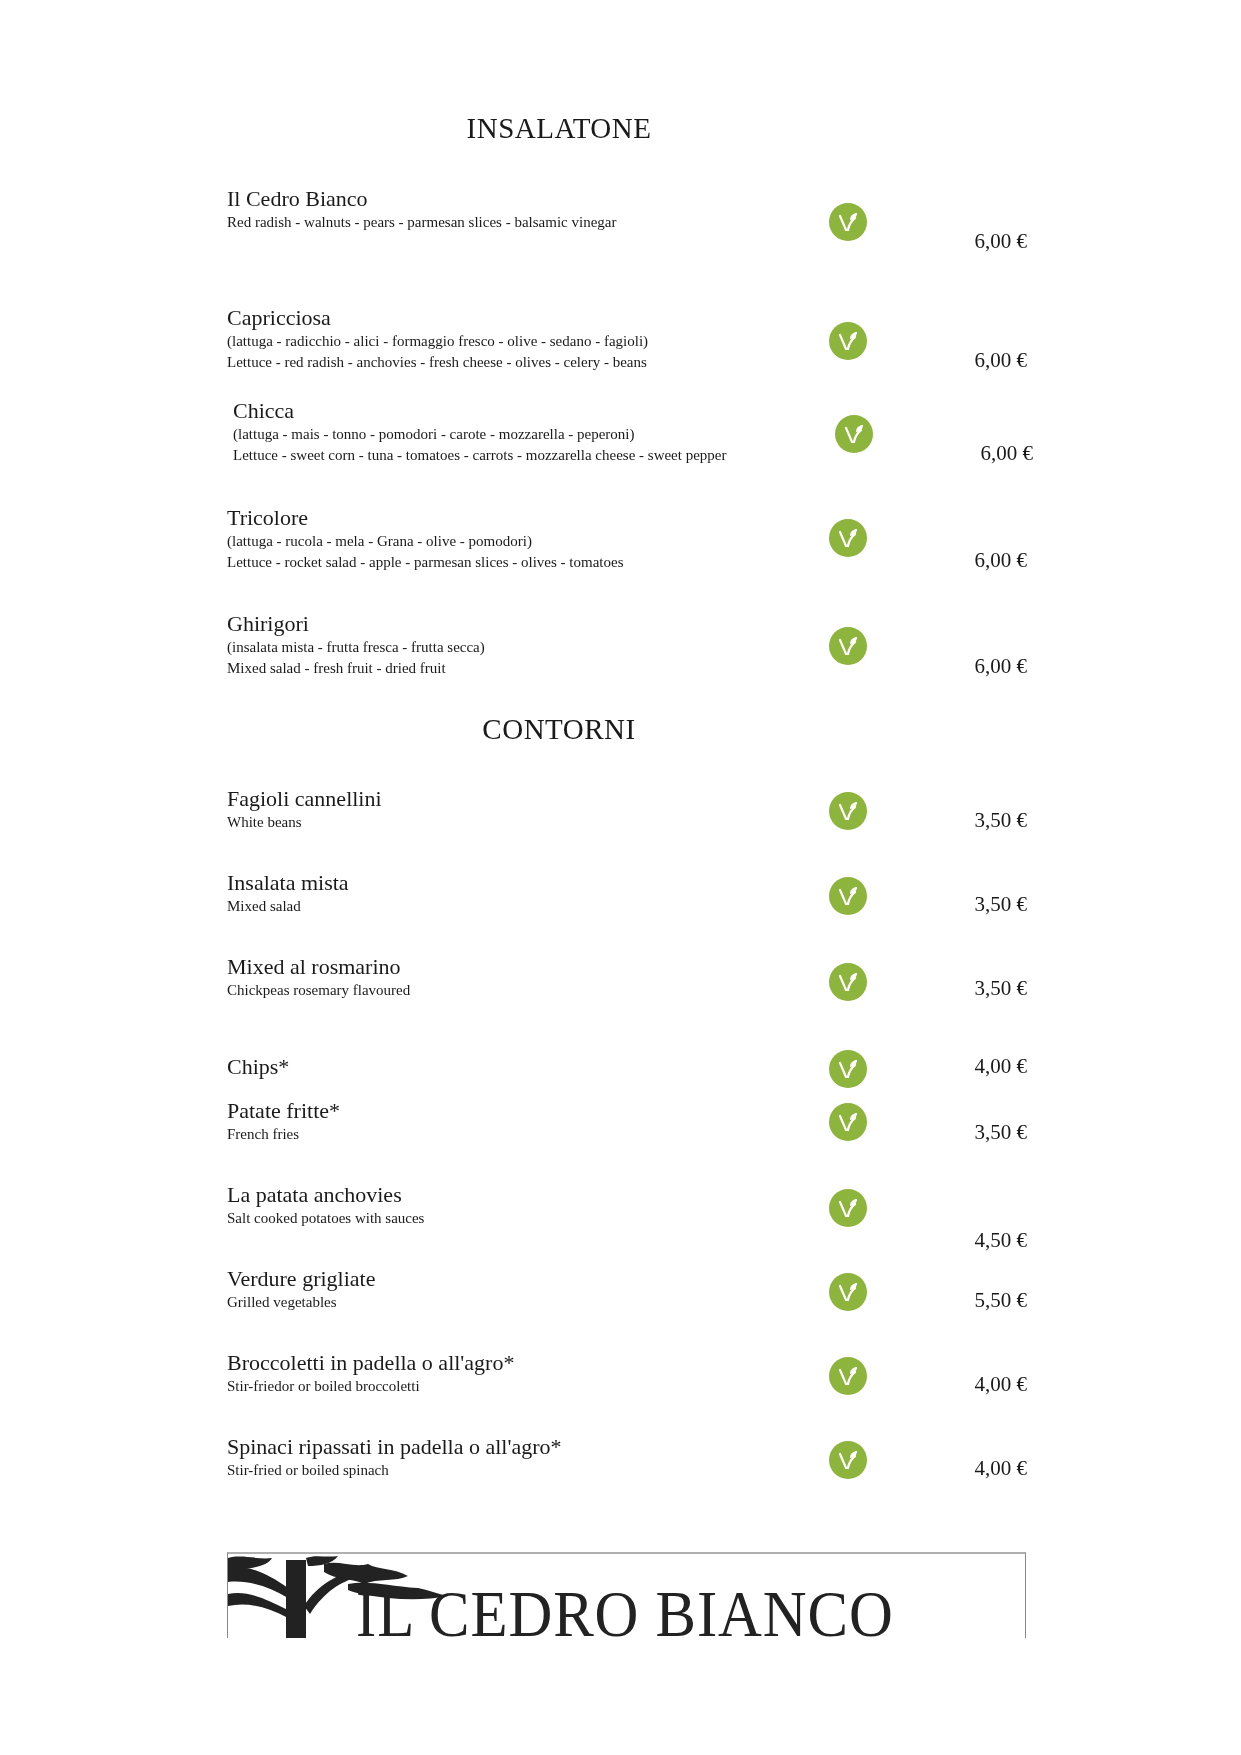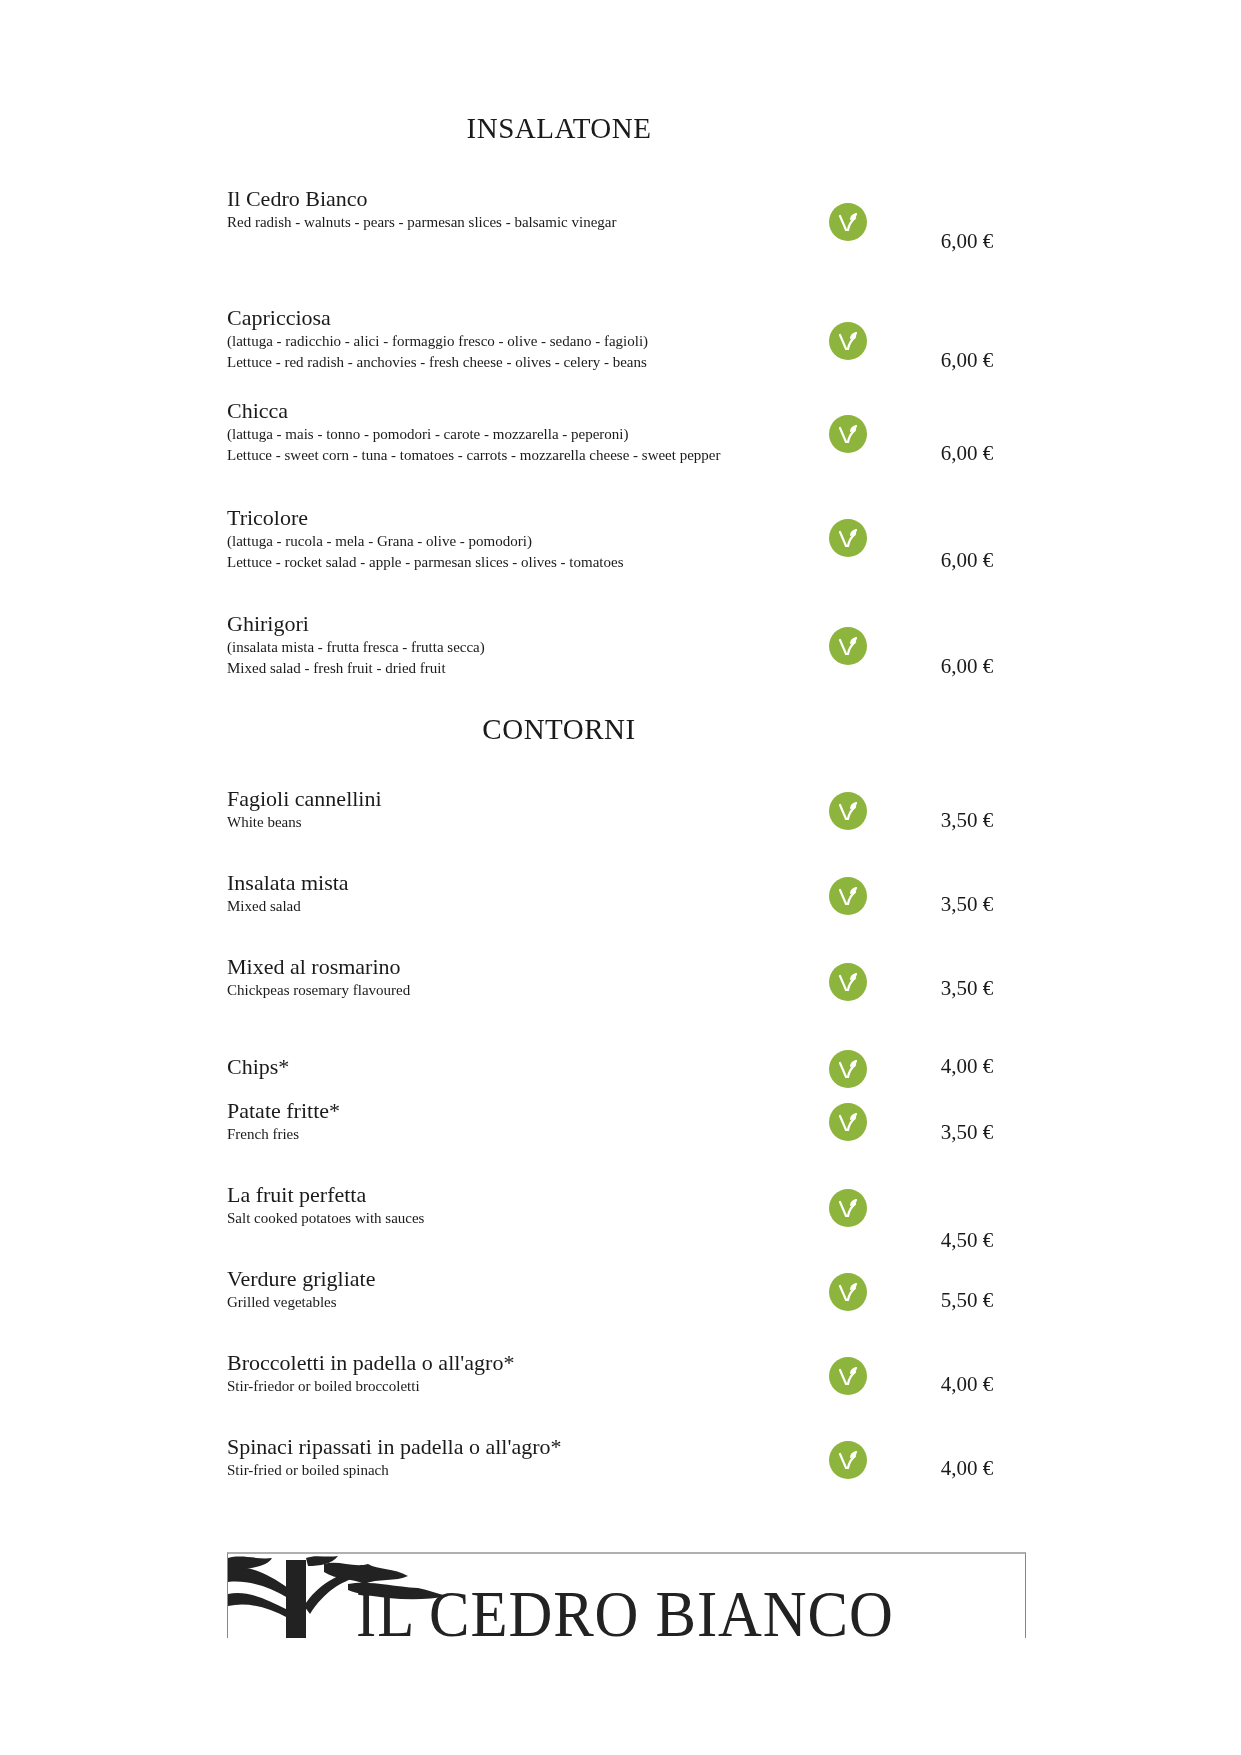--- a/index.html
+++ b/index.html
@@ -6,21 +6,21 @@
   body { width: 1241px; height: 1755px; position: relative; overflow: hidden;
          font-family: "Liberation Serif", "DejaVu Serif", serif; color: #1a1a1a; }
   .section-title { position: absolute; left: 0; width: 1118px; text-align: center;
                    font-size: 29px; letter-spacing: 0.5px; font-weight: normal; }
   .item { position: absolute; left: 227px; width: 800px; }
   .item-name { font-size: 22px; line-height: 26px; white-space: nowrap; }
   .item-desc { font-size: 15px; line-height: 21px; white-space: nowrap; }
   .veg-icon { position: absolute; left: 602px; width: 38px; height: 38px; border-radius: 50%;
               background: #8db43c; display: flex; align-items: center; justify-content: center; }
   .veg-icon svg { width: 26px; height: 26px; }
-  .price { position: absolute; right: 0; width: 120px; text-align: center; font-size: 21px; white-space: nowrap; }
+  .price { position: absolute; right: 0; width: 120px; text-align: right; font-size: 21px; white-space: nowrap; }
   .logo-box { position: absolute; left: 227px; top: 1552px; width: 797px; height: 84px;
               border-top: 2px solid #b0b0b0; border-left: 1px solid #888; border-right: 1px solid #888; overflow: hidden; }
   .logo-tree { position: absolute; left: 0; top: 0; width: 230px; height: 84px; }
   .logo-text { position: absolute; left: 128px; bottom: -14px; font-size: 66px; letter-spacing: 1px;
                color: #222; white-space: nowrap; transform: scaleX(0.92); transform-origin: left bottom; }
 </style>
 </head>
 <body>
 
 <div class="section-title" style="top:112px;">INSALATONE</div>
@@ -43,21 +43,21 @@
   <div class="item-desc">Lettuce - red radish - anchovies - fresh cheese - olives - celery - beans</div>
   <div class="veg-icon" style="top:17px;">
       <svg viewBox="0 0 26 26">
         <path d="M5 7 L11 21 L13 21 C14 16 16 12 20 9" stroke="#fff" stroke-width="2.2" fill="none" stroke-linecap="round"></path>
         <path d="M15 11 C15 6 19 4 22 4 C22 8 19 11 15 11 Z" fill="#fff"></path>
       </svg>
     </div>
   <div class="price" style="top:43px;">6,00 €</div>
 </div>
 
-<div class="item" style="top:398px;">
+<div class="item" style="top:398px;margin-left:6px;">
   <div class="item-name">Chicca</div>
   <div class="item-desc">(lattuga - mais - tonno - pomodori - carote - mozzarella - peperoni)</div>
   <div class="item-desc">Lettuce - sweet corn - tuna - tomatoes - carrots - mozzarella cheese - sweet pepper</div>
   <div class="veg-icon" style="top:17px;">
       <svg viewBox="0 0 26 26">
         <path d="M5 7 L11 21 L13 21 C14 16 16 12 20 9" stroke="#fff" stroke-width="2.2" fill="none" stroke-linecap="round"></path>
         <path d="M15 11 C15 6 19 4 22 4 C22 8 19 11 15 11 Z" fill="#fff"></path>
       </svg>
     </div>
   <div class="price" style="top:43px;">6,00 €</div>
@@ -144,21 +144,21 @@
   <div class="veg-icon" style="top:5px;">
       <svg viewBox="0 0 26 26">
         <path d="M5 7 L11 21 L13 21 C14 16 16 12 20 9" stroke="#fff" stroke-width="2.2" fill="none" stroke-linecap="round"></path>
         <path d="M15 11 C15 6 19 4 22 4 C22 8 19 11 15 11 Z" fill="#fff"></path>
       </svg>
     </div>
   <div class="price" style="top:22px;">3,50 €</div>
 </div>
 
 <div class="item" style="top:1182px;">
-  <div class="item-name">La fruit perfetta</div>
+  <div class="item-name">La patata anchovies</div>
   <div class="item-desc">Salt cooked potatoes with sauces</div>
   <div class="veg-icon" style="top:7px;">
       <svg viewBox="0 0 26 26">
         <path d="M5 7 L11 21 L13 21 C14 16 16 12 20 9" stroke="#fff" stroke-width="2.2" fill="none" stroke-linecap="round"></path>
         <path d="M15 11 C15 6 19 4 22 4 C22 8 19 11 15 11 Z" fill="#fff"></path>
       </svg>
     </div>
   <div class="price" style="top:22px;margin-top:24px;">4,50 €</div>
 </div>
 

